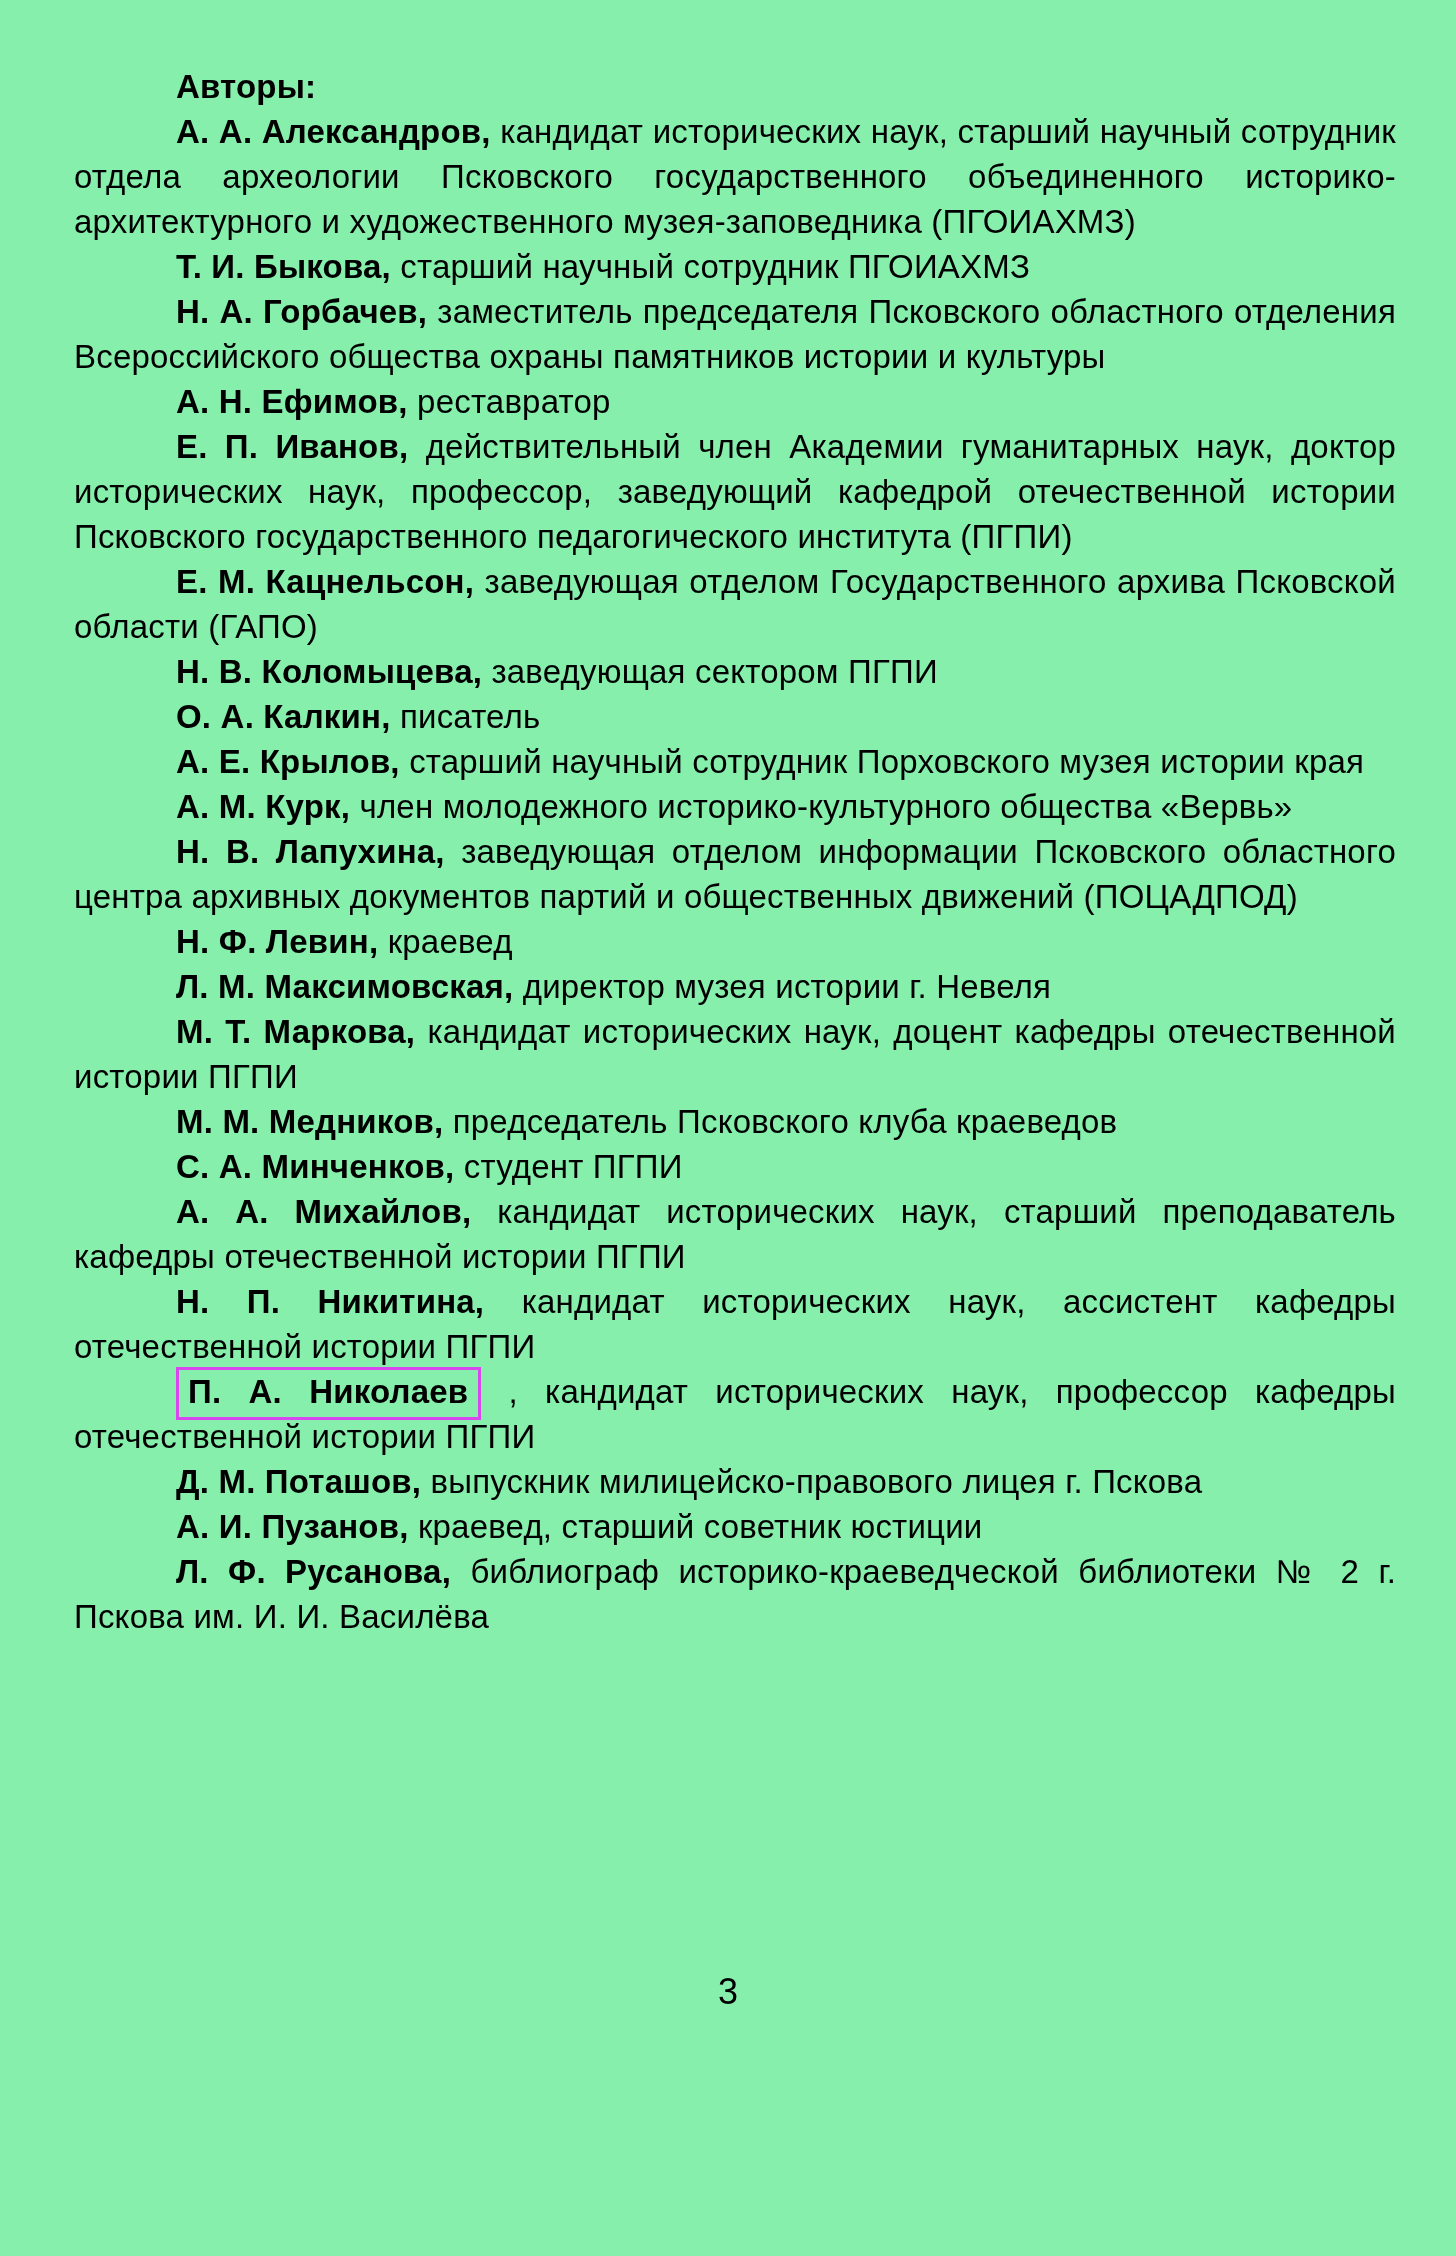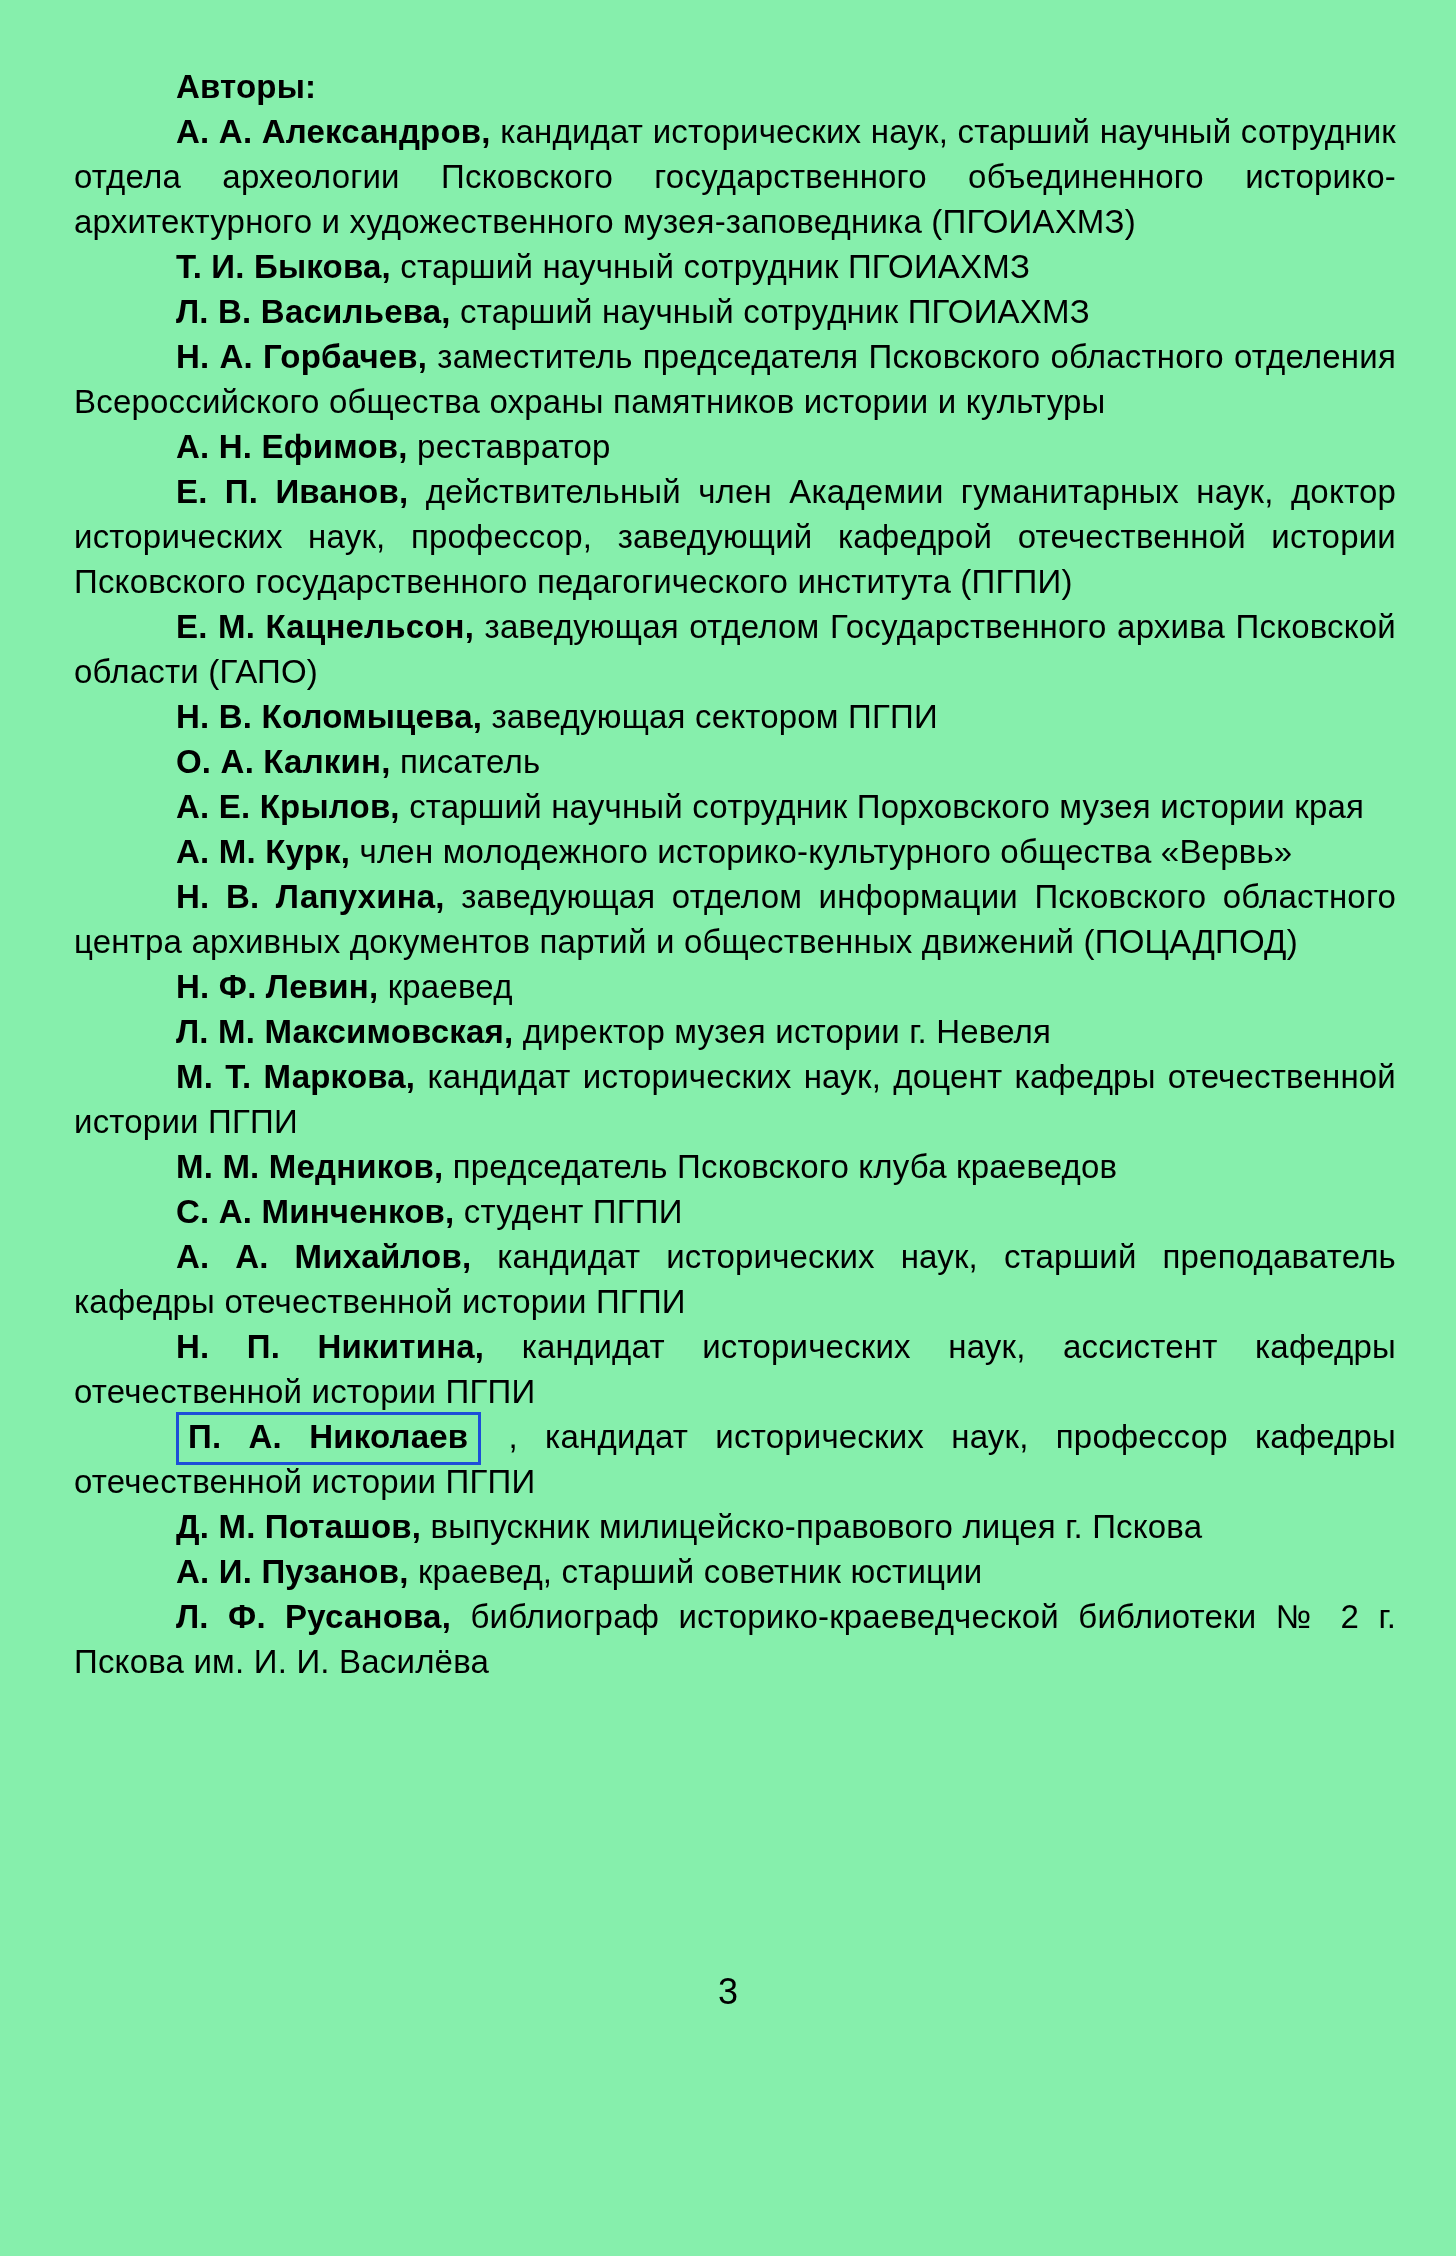--- a/index.html
+++ b/index.html
@@ -34,21 +34,21 @@
   .heading {
     margin: 0;
     padding: 0;
     text-indent: 102px;
     font-weight: bold;
   }
   .name {
     font-weight: bold;
   }
   .name.boxed {
-    border: 3px solid #1d4ed8;
+    border: 3px solid #d946ef;
     padding: 3px 10px 7px 9px;
   }
   .page-number {
     position: absolute;
     top: 1972px;
     left: 0;
     width: 1456px;
     text-align: center;
     font-size: 36px;
     line-height: 40px;
@@ -58,21 +58,20 @@
 <body>
 
 <div class="page">
   <div class="text-block">
     <p class="heading">Авторы:</p>
 
   <p class="entry"><span class="name">А. А. Александров,</span> <span class="desc">кандидат исторических наук, старший научный сотрудник отдела археологии Псковского государственного объединенного историко-архитектурного и художественного музея-заповедника (ПГОИАХМЗ)</span></p>
 
   <p class="entry"><span class="name">Т. И. Быкова,</span> <span class="desc">старший научный сотрудник ПГОИАХМЗ</span></p>
 
-  <p class="entry"><span class="name">Л. В. Васильева,</span> <span class="desc">старший научный сотрудник ПГОИАХМЗ</span></p>
 
   <p class="entry"><span class="name">Н. А. Горбачев,</span> <span class="desc">заместитель председателя Псковского областного отделения Всероссийского общества охраны памятников истории и культуры</span></p>
 
   <p class="entry"><span class="name">А. Н. Ефимов,</span> <span class="desc">реставратор</span></p>
 
 
   <p class="entry"><span class="name">Е. П. Иванов,</span> <span class="desc">действительный член Академии гуманитарных наук, доктор исторических наук, профессор, заведующий кафедрой отечественной истории Псковского государственного педагогического института (ПГПИ)</span></p>
 
   <p class="entry"><span class="name">Е. М. Кацнельсон,</span> <span class="desc">заведующая отделом Государственного архива Псковской области (ГАПО)</span></p>
 

